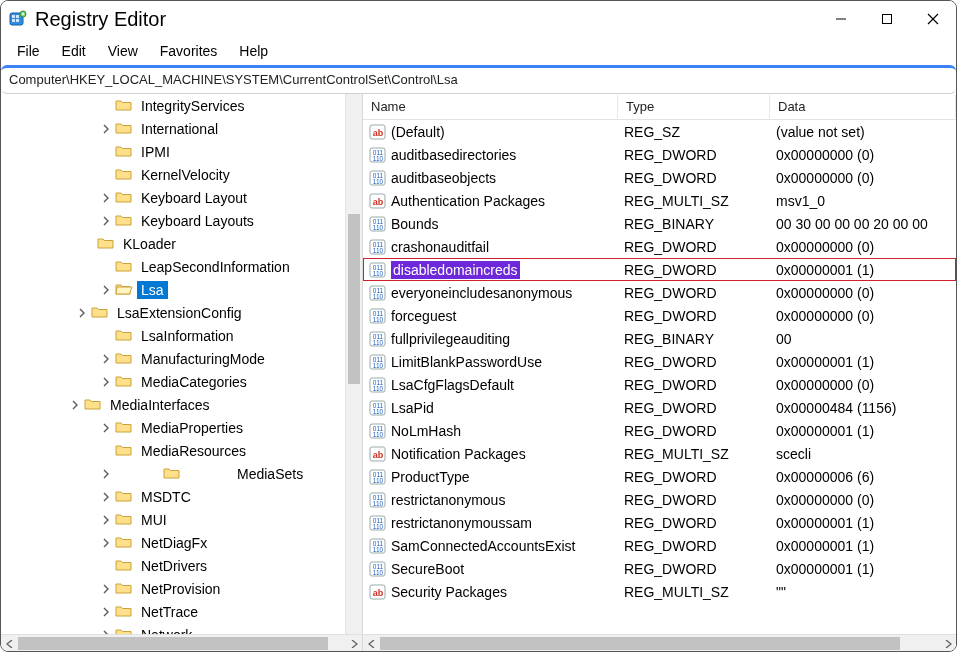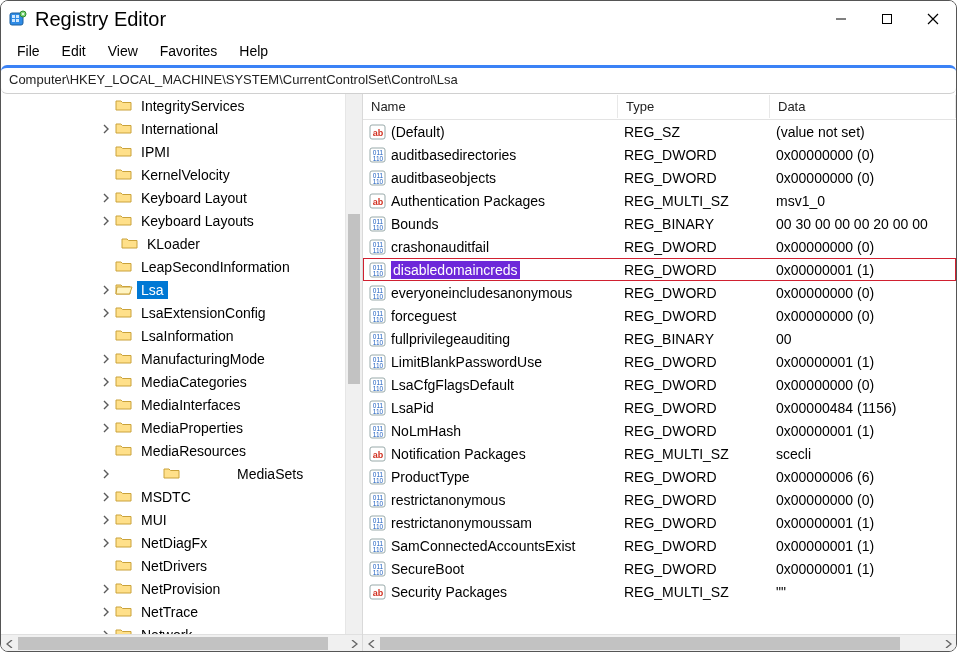--- a/index.html
+++ b/index.html
@@ -291,21 +291,21 @@
                 <path d="M3 1 L7 5 L3 9" fill="none" stroke="#5a5a5a" stroke-width="1.4"></path>
               </svg>
             </span>
             <span class="folder-icon">
               <svg width="18" height="15" viewBox="0 0 18 15">
                 <path d="M1 3 h5 l1.5 1.5 H16 V12 H1 Z" fill="#ffe08a" stroke="#caa23a"></path>
               </svg>
             </span>
             <span class="label">Keyboard Layouts</span>
           </div>
-          <div class="tree-item" style="padding-left: 104px;">
+          <div class="tree-item" style="padding-left: 80px;">
             <span class="expander"></span>
             <span class="folder-icon">
               <svg width="18" height="15" viewBox="0 0 18 15">
                 <path d="M1 3 h5 l1.5 1.5 H16 V12 H1 Z" fill="#ffe08a" stroke="#caa23a"></path>
               </svg>
             </span>
             <span class="label">KLoader</span>
           </div>
           <div class="tree-item" style="padding-left: 98px;">
             <span class="expander"></span>
@@ -323,21 +323,21 @@
               </svg>
             </span>
             <span class="folder-icon open">
               <svg width="18" height="15" viewBox="0 0 18 15">
                 <path d="M1 3 h5 l1.5 1.5 H15 V12 H1 Z" fill="#ffe08a" stroke="#caa23a"></path>
                 <path d="M2 5 H17 L14.5 12 H1 Z" fill="#ffe9a8" stroke="#caa23a"></path>
               </svg>
             </span>
             <span class="label">Lsa</span>
           </div>
-          <div class="tree-item" style="padding-left: 98px; align-items: center;">
+          <div class="tree-item" style="padding-left: 74px; align-items: center;">
             <span class="expander">
               <svg width="10" height="10" viewBox="0 0 10 10">
                 <path d="M3 1 L7 5 L3 9" fill="none" stroke="#5a5a5a" stroke-width="1.4"></path>
               </svg>
             </span>
             <span class="folder-icon">
               <svg width="18" height="15" viewBox="0 0 18 15">
                 <path d="M1 3 h5 l1.5 1.5 H16 V12 H1 Z" fill="#ffe08a" stroke="#caa23a"></path>
               </svg>
             </span>
@@ -371,21 +371,21 @@
                 <path d="M3 1 L7 5 L3 9" fill="none" stroke="#5a5a5a" stroke-width="1.4"></path>
               </svg>
             </span>
             <span class="folder-icon">
               <svg width="18" height="15" viewBox="0 0 18 15">
                 <path d="M1 3 h5 l1.5 1.5 H16 V12 H1 Z" fill="#ffe08a" stroke="#caa23a"></path>
               </svg>
             </span>
             <span class="label">MediaCategories</span>
           </div>
-          <div class="tree-item" style="padding-left: 98px;">
+          <div class="tree-item" style="padding-left: 67px;">
             <span class="expander">
               <svg width="10" height="10" viewBox="0 0 10 10">
                 <path d="M3 1 L7 5 L3 9" fill="none" stroke="#5a5a5a" stroke-width="1.4"></path>
               </svg>
             </span>
             <span class="folder-icon">
               <svg width="18" height="15" viewBox="0 0 18 15">
                 <path d="M1 3 h5 l1.5 1.5 H16 V12 H1 Z" fill="#ffe08a" stroke="#caa23a"></path>
               </svg>
             </span>

